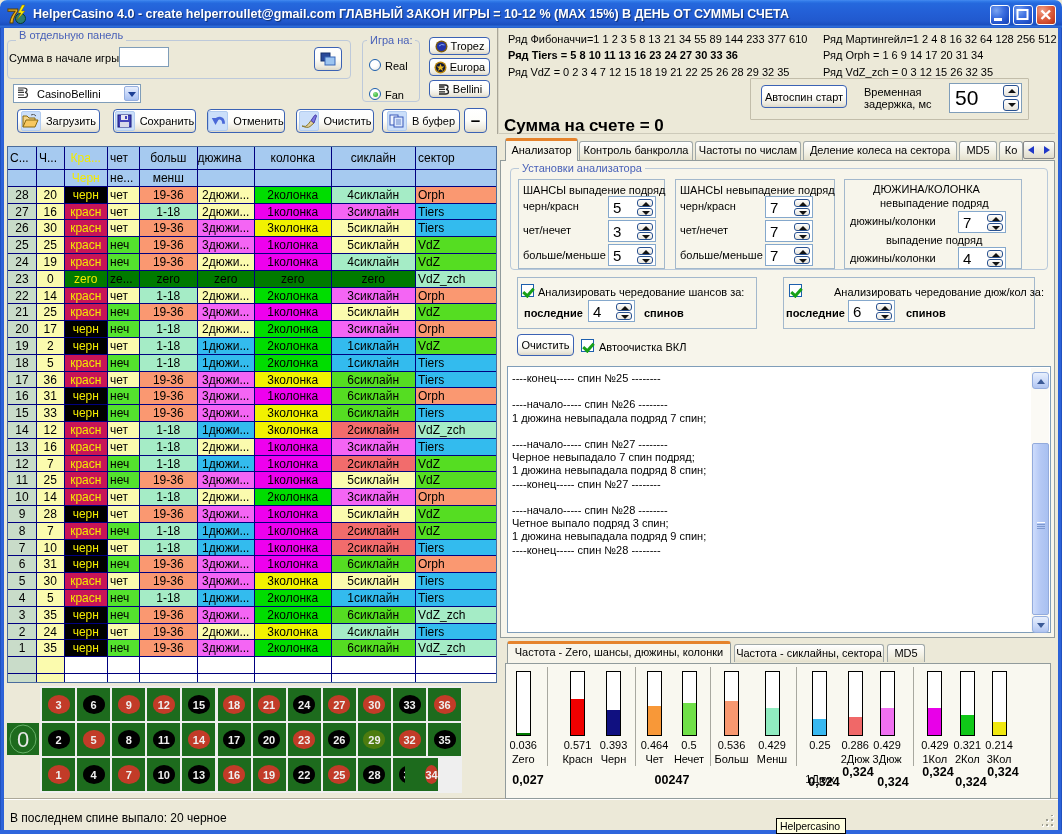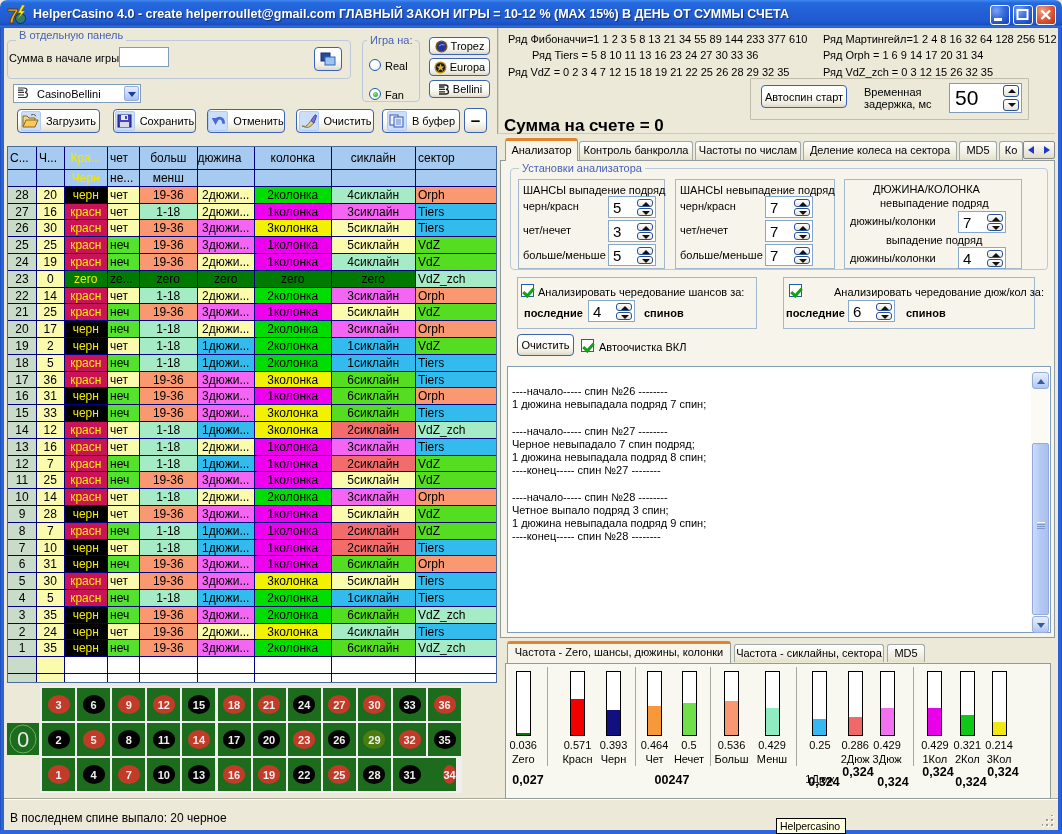--- a/index.html
+++ b/index.html
@@ -178,21 +178,21 @@
         <path d="M7 6 H12 M7 8 H12 M7 10 H12" stroke="#6888cc"></path>
       </svg>
     </span>В буфер</div>
 <div class="btn" style="left:464px;top:108px;width:23px;height:25px;font-size:17px;font-weight:bold;">–</div>
 
 <div class="abs" style="left:497px;top:28px;width:1px;height:106px;background:#a9a698;"></div>
 <div class="abs" style="left:498px;top:28px;width:1px;height:106px;background:#d8d5c6;"></div>
 <div class="abs" style="left:499px;top:133px;width:556px;height:1px;background:#cdcaba;"></div>
 
 <div class="lbl" style="left:508px;top:33px;">Ряд Фибоначчи=1 1 2 3 5 8 13 21 34 55 89 144 233 377 610</div>
-<div class="lbl" style="left:532px;top:49px;">Ряд Tiers = 5 8 10 11 13 16 23 24 27 30 33 36</div>
+<div class="lbl" style="left:508px;top:49px;font-weight:bold;">Ряд Tiers = 5 8 10 11 13 16 23 24 27 30 33 36</div>
 <div class="lbl" style="left:508px;top:65.5px;">Ряд VdZ = 0 2 3 4 7 12 15 18 19 21 22 25 26 28 29 32 35</div>
 <div class="lbl" style="left:823px;top:33px;">Ряд Мартингейл=1 2 4 8 16 32 64 128 256 512</div>
 <div class="lbl" style="left:823px;top:49px;">Ряд Orph = 1 6 9 14 17 20 31 34</div>
 <div class="lbl" style="left:823px;top:65.5px;">Ряд VdZ_zch = 0 3 12 15 26 32 35</div>
 
 <div class="gb" style="left:750px;top:78px;width:279px;height:42px;border-color:#c2bdaa;border-radius:1px;"></div>
 <div class="btn" style="left:761px;top:85px;width:86px;height:23px;">Автоспин старт</div>
 <div class="lbl" style="left:864px;top:86px;">Временная<br>задержка, мс</div>
 <div class="edit" style="left:949px;top:83px;width:73px;height:30px;">
     <span style="position:absolute;left:5px;top:2px;font-size:21px;">50</span>
@@ -666,21 +666,21 @@
   </div>
 <div class="rc" style="left:393.0px;top:758.2px;">
     <b style="background:#000">31</b>
   </div>
 <div class="rc" style="left:428.1px;top:688.0px;">
     <b style="background:#c23b28">36</b>
   </div>
 <div class="rc" style="left:428.1px;top:723.1px;">
     <b style="background:#000">35</b>
   </div>
-<div class="rc" style="left:423px;top:758.2px;padding-left:20px;">
+<div class="rc" style="left:405px;top:758.2px;padding-left:20px;">
     <b style="background:#c23b28">34</b>
   </div>
 
 <div class="abs" style="left:4px;top:798px;width:1054px;height:1px;background:#aca899;"></div>
 <div class="abs" style="left:4px;top:799px;width:1054px;height:1px;background:#fff;"></div>
 <div class="lbl" style="left:10px;top:811px;font-size:12px;">В последнем спине выпало: 20 черное</div>
 <svg class="abs" style="right:6px;top:815px;" width="14" height="14">
     <g fill="#fff">
       <rect x="10" y="10" width="2" height="2"></rect>
       <rect x="10" y="5" width="2" height="2"></rect>
@@ -835,20 +835,21 @@
     </div>
   </div>
 <div class="lbl bld" style="left:906px;top:307px;">спинов</div>
 
 <div class="btn" style="left:517px;top:334px;width:57px;height:22px;">Очистить</div>
 <div class="chk" style="left:581px;top:339px;"></div>
 <div class="lbl" style="left:599px;top:341px;">Автоочистка ВКЛ</div>
 
 <div id="log">
 <div style="position:absolute;left:4px;top:5px;">
+<p>----конец----- спин №25 --------</p>
 <p> </p>
 <p>----начало----- спин №26 --------</p>
 <p>1 дюжина невыпадала подряд 7 спин;</p>
 <p> </p>
 <p>----начало----- спин №27 --------</p>
 <p>Черное невыпадало 7 спин подряд;</p>
 <p>1 дюжина невыпадала подряд 8 спин;</p>
 <p>----конец----- спин №27 --------</p>
 <p> </p>
 <p>----начало----- спин №28 --------</p>

